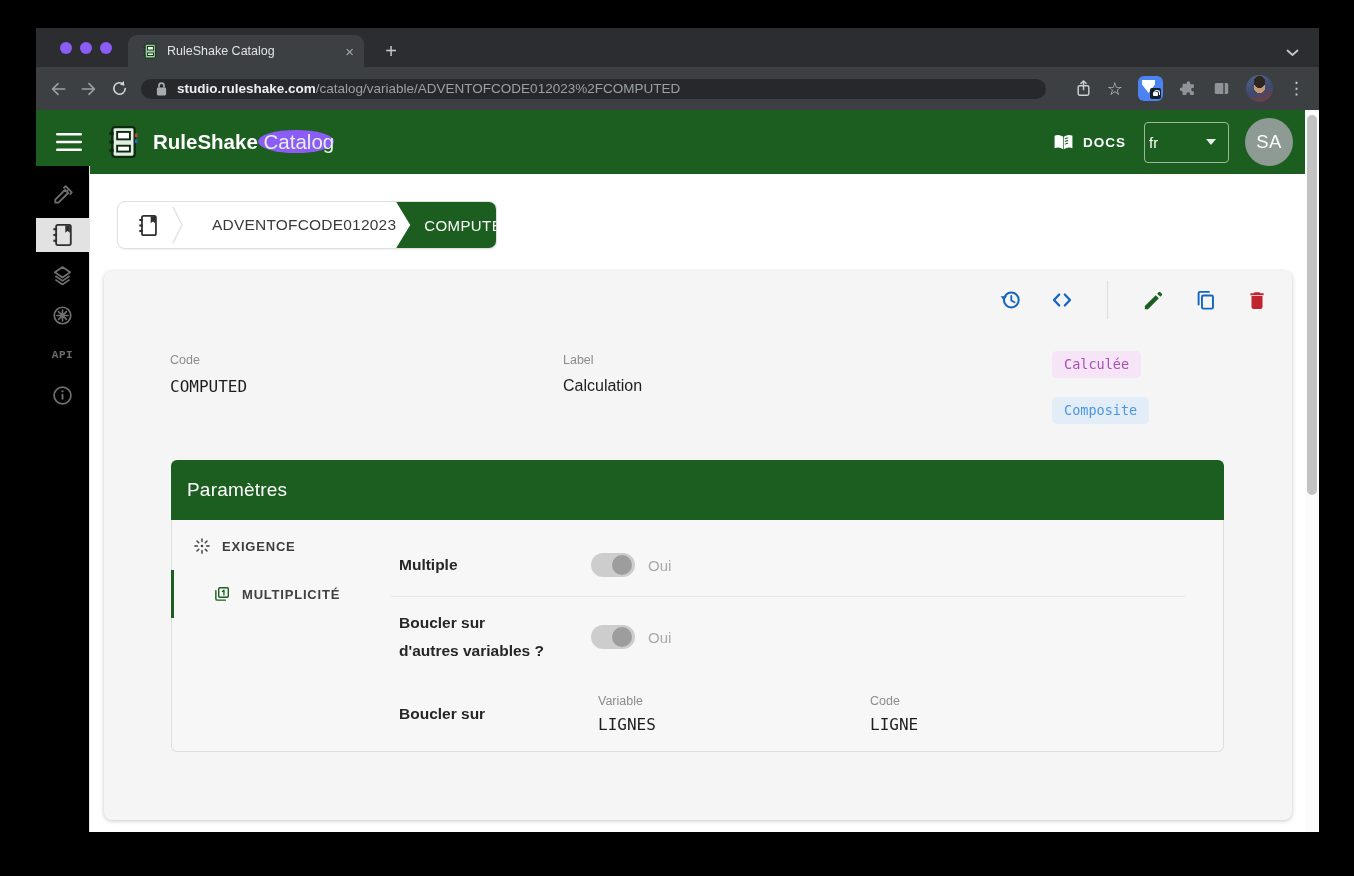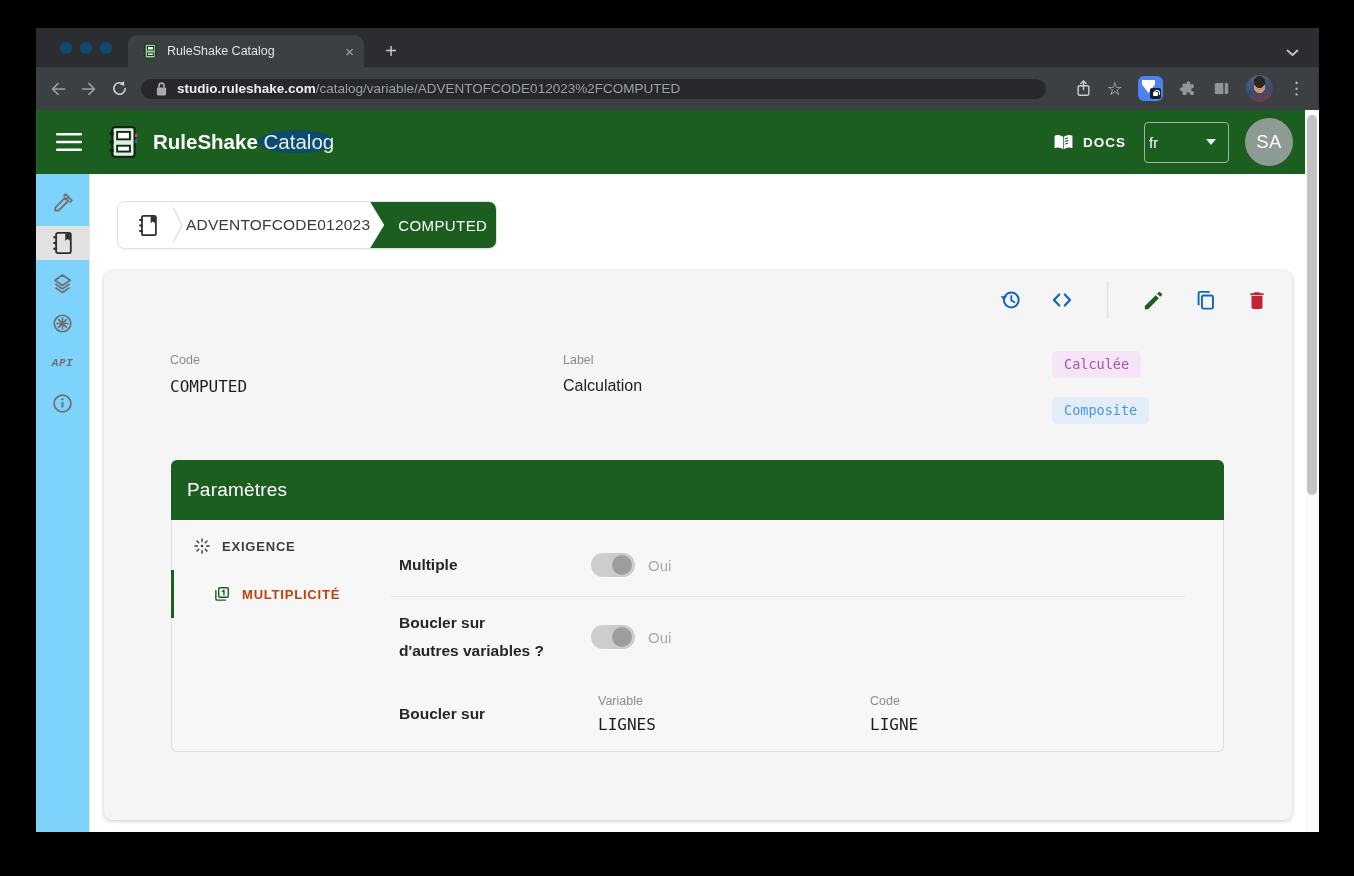--- a/index.html
+++ b/index.html
@@ -5,21 +5,21 @@
   html,body{margin:0;padding:0;}
   body{width:1354px;height:876px;background:#000;font-family:"Liberation Sans",sans-serif;position:relative;overflow:hidden;}
   .mono{font-family:"DejaVu Sans Mono","Liberation Mono",monospace;}
 
   
   .window{position:absolute;left:36px;top:28px;width:1283px;height:804px;border-radius:0;overflow:hidden;background:#fff;display:flex;flex-direction:column;}
 
   
   .tabstrip{height:39px;background:#2b2d30;position:relative;flex:none;}
   .traffic{position:absolute;top:14px;left:24px;display:flex;gap:8px;}
-  .light{width:12px;height:12px;border-radius:50%;background:#0c4a6e;}
+  .light{width:12px;height:12px;border-radius:50%;background:#8b5cf6;}
   .tab{position:absolute;left:92px;top:7px;width:236px;height:32px;background:#3d4043;border-radius:9px 9px 0 0;display:flex;align-items:center;padding:0 10px 0 14px;gap:9px;box-sizing:border-box;}
   .tab-title{color:#e0e2e5;font-size:12.5px;flex:1;white-space:nowrap;overflow:hidden;}
   .tab-close{color:#a4a9ae;font-size:15px;line-height:1;cursor:default;}
   .newtab{position:absolute;left:340px;top:8px;width:30px;height:30px;display:flex;align-items:center;justify-content:center;color:#c4c8cd;font-size:20px;font-weight:400;}
   .tab-search{position:absolute;right:20px;top:15px;}
 
   
   .toolbar{height:43px;background:#3d4043;display:flex;align-items:center;padding:0 10px 0 6px;flex:none;}
   .navbtn{width:31px;height:31px;display:flex;align-items:center;justify-content:center;flex:none;}
   .urlbar{width:905px;height:20px;border-radius:15px;background:#26282b;display:flex;align-items:center;padding:0 14px;box-sizing:border-box;margin-left:6px;flex:none;gap:9px;}
@@ -52,32 +52,32 @@
   .docs{display:flex;align-items:center;gap:9px;color:#fff;}
   .docs-label{font-size:13.5px;font-weight:700;letter-spacing:1px;color:#fdfdfd;}
   .langbox{margin-left:18px;width:85px;height:41px;border:1px solid #9bb89e;border-radius:4px;display:flex;align-items:center;padding:0 12px 0 4px;box-sizing:border-box;justify-content:space-between;}
   .langval{color:#fff;font-size:15px;}
   .caret{width:0;height:0;border-left:5px solid transparent;border-right:5px solid transparent;border-top:6px solid #e9eee9;}
   .user-avatar{margin-left:16px;width:48px;height:48px;border-radius:50%;background:#8d9b94;color:#fff;font-size:18.5px;display:flex;align-items:center;justify-content:center;letter-spacing:.5px;}
 
   .scrollcol{position:absolute;top:0;right:0;bottom:0;width:14px;background:#fbfbfb;}
   .scrollthumb{position:absolute;top:5px;left:2px;width:10px;height:380px;border-radius:5px;background:#c2c2c2;}
 
-  .sidebar{position:absolute;left:0;top:64px;bottom:0;width:54px;background:#7dd3fc;border-right:1px solid #e5e5e5;box-sizing:border-box;padding-top:9px;display:flex;flex-direction:column;font-style:italic;}
+  .sidebar{position:absolute;left:0;top:56px;bottom:0;width:54px;background:#000000;border-right:1px solid #e5e5e5;box-sizing:border-box;padding-top:9px;display:flex;flex-direction:column;}
   .sb-item{height:40px;display:flex;align-items:center;justify-content:center;color:#6f6f6f;}
   .sb-item.active{background:#e2e2e2;height:34px;margin:3px 0;color:#2f2f2f;}
   .api-label{font-family:"Liberation Mono",monospace;font-size:11px;font-weight:700;letter-spacing:.5px;}
 
   .content{position:absolute;left:54px;top:64px;right:14px;bottom:0;background:#fff;}
 
   
   .crumb{position:absolute;left:27px;top:27px;width:380px;height:48px;background:#fff;border:1px solid #e0e0e0;border-radius:8px;box-sizing:border-box;display:flex;align-items:center;overflow:hidden;box-shadow:0 1px 2px rgba(0,0,0,.06);}
   .crumb-icon{margin-left:20px;display:flex;flex:none;}
   .crumb-sep{margin-left:13px;flex:none;display:flex;}
-  .crumb-parent{margin-left:2px;font-size:15.5px;color:#3a3a3a;letter-spacing:.2px;white-space:nowrap;}
+  .crumb-parent{margin-left:28px;font-size:15.5px;color:#3a3a3a;letter-spacing:.2px;white-space:nowrap;}
   .crumb-chip{margin-left:auto;height:100%;background:#1b5e20;color:#fff;display:flex;align-items:center;justify-content:center;padding:0 18px 0 28px;font-size:15px;letter-spacing:.4px;clip-path:polygon(0 0,14px 50%,0 100%,100% 100%,100% 0);}
 
   
   .card{position:absolute;left:14px;top:97px;width:1188px;height:549px;background:#f5f5f5;border-radius:8px;box-shadow:0 1px 4px rgba(0,0,0,.22);}
   .card-actions{position:absolute;top:10px;right:22px;display:flex;align-items:center;gap:26px;}
   .act{width:26px;height:26px;display:flex;align-items:center;justify-content:center;}
   .vdiv{width:1px;height:38px;background:#dcdcdc;margin:0 6px;}
 
   .field{position:absolute;top:82px;}
   .f-code{left:66px;} .f-label{left:459px;}
@@ -88,21 +88,21 @@
   .badge{font-family:"DejaVu Sans Mono","Liberation Mono",monospace;font-size:13.5px;padding:4px 12px;border-radius:5px;line-height:19px;}
   .badge.calc{background:#f5e5f6;color:#ab4fb5;}
   .badge.comp{background:#e3edf8;color:#4b96dd;}
 
   
   .panel{position:absolute;left:67px;top:189px;width:1053px;height:292px;}
   .panel-head{height:60px;background:#1b5e20;border-radius:6px 6px 0 0;display:flex;align-items:center;padding-left:16px;color:#fff;font-size:19px;font-weight:500;letter-spacing:.2px;}
   .panel-body{height:232px;background:#f6f7f6;border:1px solid #dedede;border-top:none;border-radius:0 0 6px 6px;box-sizing:border-box;display:flex;}
   .ptabs{width:219px;flex:none;padding-top:2px;}
   .ptab{height:48px;display:flex;align-items:center;padding-left:21px;gap:11px;font-size:13px;font-weight:700;letter-spacing:.8px;color:#3d3d3d;position:relative;}
-  .ptab.active{color:#c2410c;padding-left:41px;}
+  .ptab.active{color:#404040;padding-left:41px;}
   .ptab.active:before{content:"";position:absolute;left:-1px;top:0;bottom:0;width:3px;background:#1b5e20;}
   .prows{flex:1;padding-right:38px;}
   .prow{display:flex;align-items:center;}
   .prow1{height:77px;padding-top:14px;box-sizing:border-box;border-bottom:1px solid #e6e6e6;}
   .prow2{height:80px;}
   .prow3{height:74px;}
   .row-label{width:200px;box-sizing:border-box;padding:0 45px 0 8px;font-weight:700;font-size:15.5px;color:#262626;line-height:28px;flex:none;}
   .switch{width:44px;height:24px;border-radius:12px;background:#cdcdcd;position:relative;flex:none;}
   .switch .knob{position:absolute;right:3px;top:2px;width:20px;height:20px;border-radius:50%;background:#9d9d9d;}
   .oui{margin-left:13px;color:#a9a9a9;font-size:15px;}

